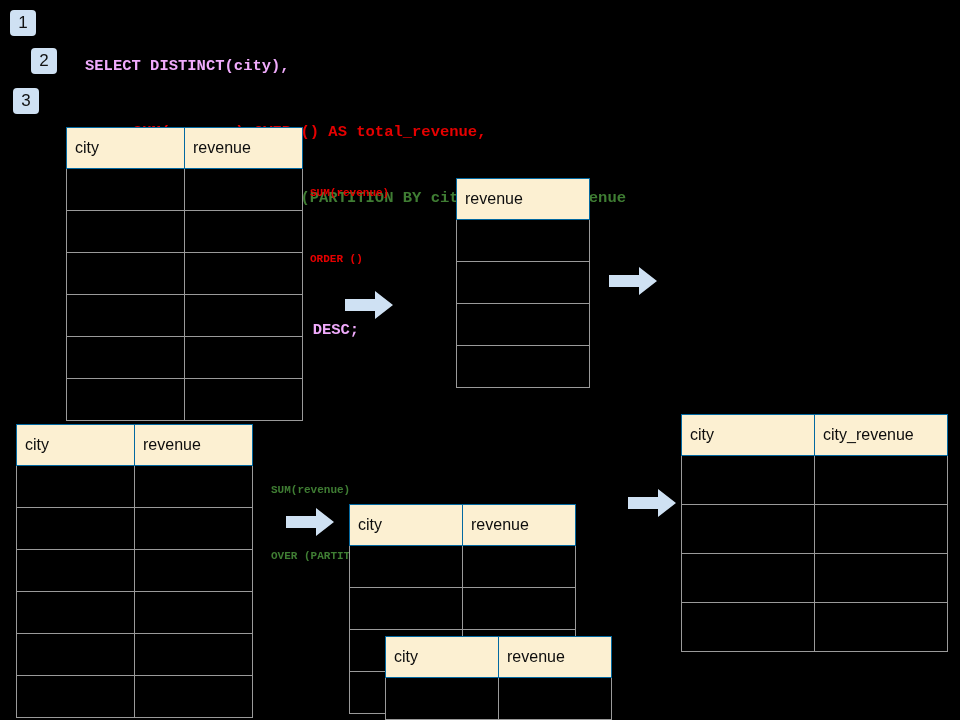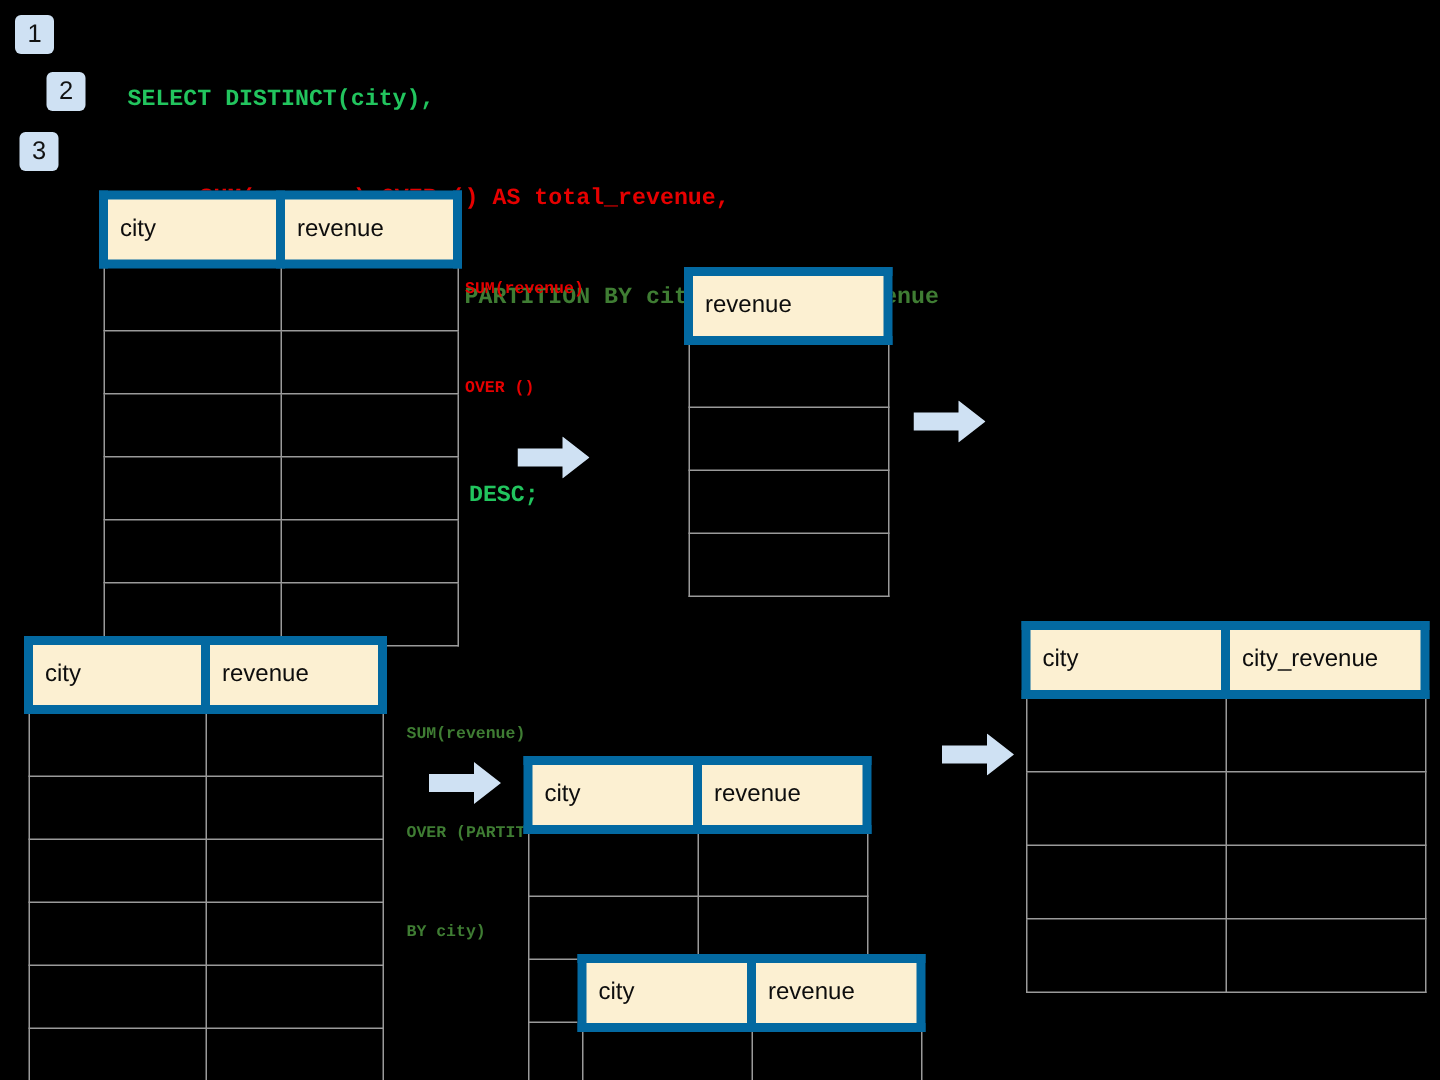--- a/index.html
+++ b/index.html
@@ -34,21 +34,21 @@
   .sql {
     position: absolute;
     font-family: "Liberation Mono", monospace;
     font-size: 15.5px;
     line-height: 22px;
     white-space: pre;
     font-weight: bold;
     letter-spacing: 0px;
   }
   .sql-line { white-space: pre; }
-  .c-purple { color: #22c55e; }
+  .c-purple { color: #f0abfc; }
   .c-red    { color: #e60000; }
   .c-green  { color: #3f7d33; }
 
   .side-note {
     position: absolute;
     font-family: "Liberation Mono", monospace;
     font-size: 12.5px;
     line-height: 19px;
     font-weight: bold;
     white-space: pre;
@@ -79,21 +79,21 @@
     margin: 0;
   }
   .tbl th {
     background: #fcf0d2;
     color: #0d0d0d;
     font-family: "Liberation Sans", sans-serif;
     font-size: 16px;
     font-weight: normal;
     text-align: left;
     padding: 0 0 0 8px;
-    border: 6px solid #0369a1;
+    border: 1px solid #0369a1;
   }
 
   
   .arrow {
     position: absolute;
   }
   .arrow svg { display: block; }
 </style>
 </head>
 <body>
@@ -114,27 +114,26 @@
     <div class="sql-line c-purple">SELECT DISTINCT(city),</div>
     <div class="sql-line c-red" style="padding-left:48px;">SUM(revenue) OVER () AS total_revenue,</div>
     <div class="sql-line c-green" style="padding-left:48px;">SUM(revenue) OVER (PARTITION BY city) as city_revenue</div>
     <div class="sql-line c-purple" style="padding-left:23px;">FROM rides</div>
     <div class="sql-line c-purple" style="padding-left:23px;">ORDER by city_revenue DESC;</div>
   </div>
 
 
   <div class="anno c-red" style="left:310px; top:138px;">
     <div>SUM(revenue)</div>
-    <div>OVER ()</div>
+    <div>ORDER ()</div>
   </div>
 
   <div class="anno c-green" style="left:271px; top:435px;">
     <div>SUM(revenue)</div>
     <div>OVER (PARTITION</div>
-    <div>BY city)</div>
   </div>
 
   <table class="tbl" style="left:66px; top:127px;">
     <colgroup>
         <col style="width:118px">
         <col style="width:118px">
       </colgroup>
     <thead>
       <tr>
         <th style="height:40px;">city</th>

